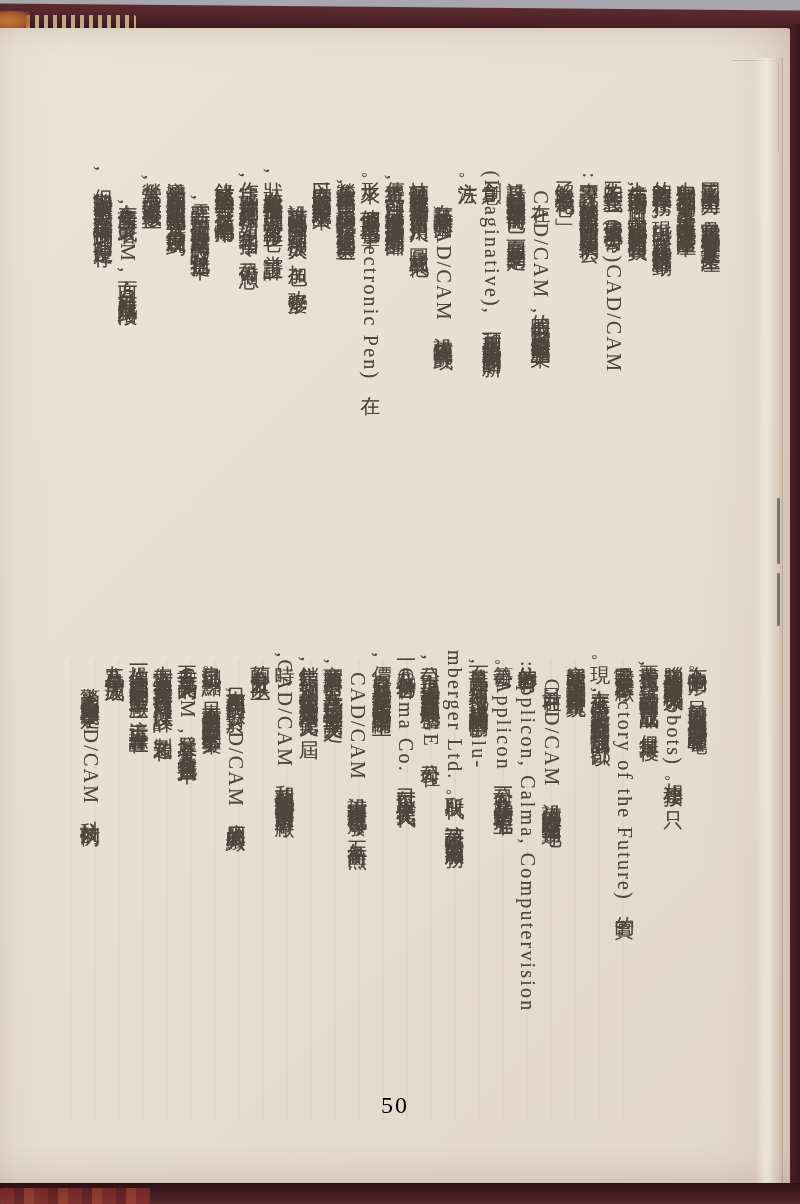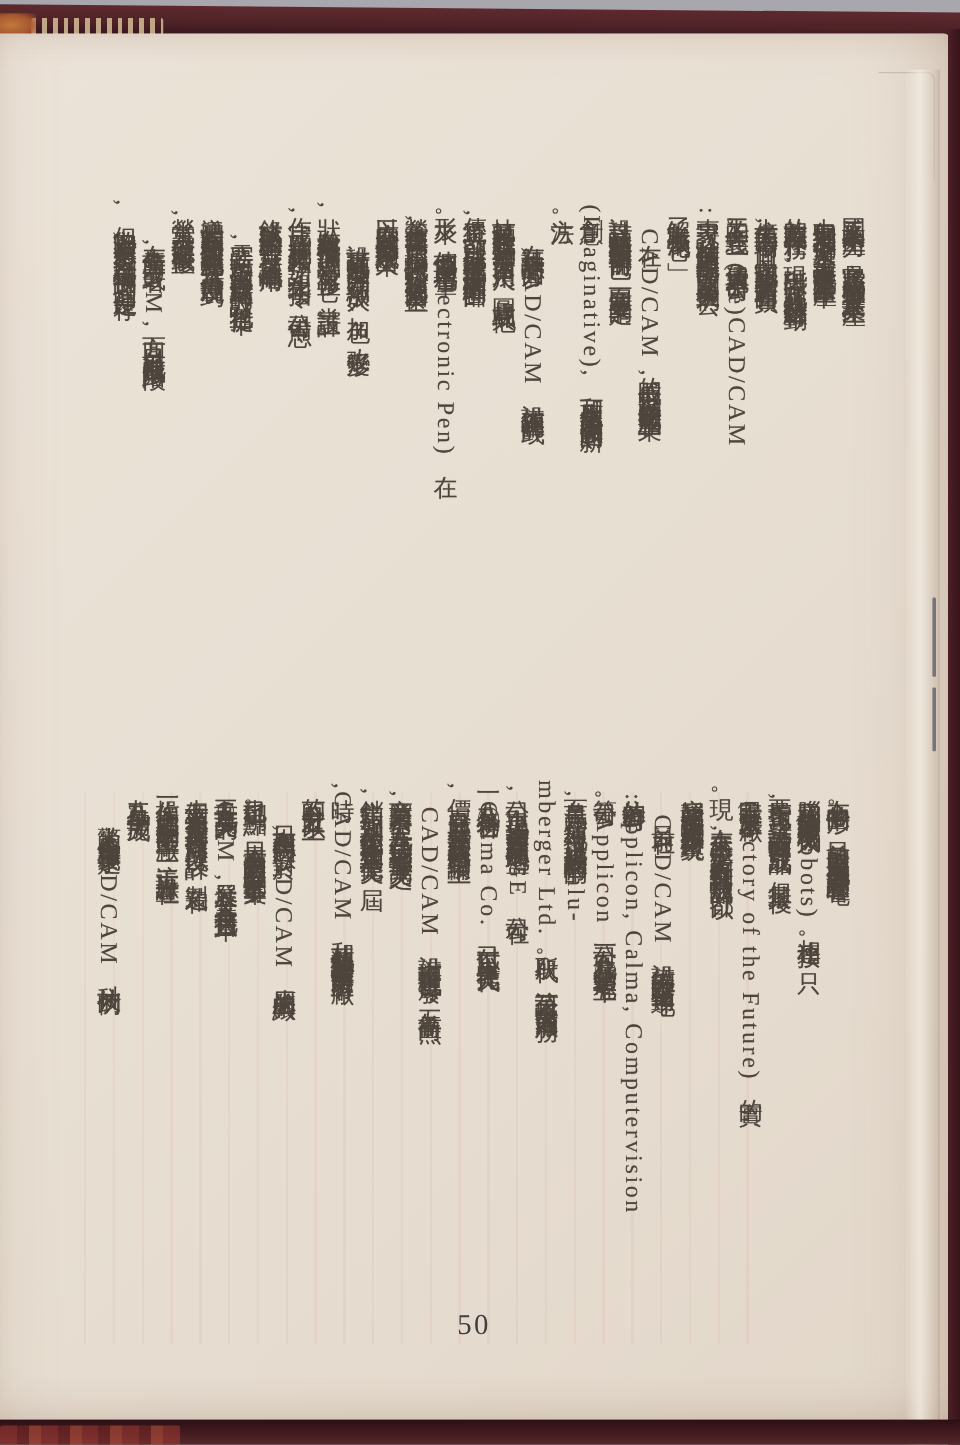--- a/index.html
+++ b/index.html
@@ -80,21 +80,21 @@
     letter-spacing:2.2px;
     color:#4e463d;
     text-shadow:0 0 .6px rgba(78,70,61,.45);
   }
   .vtext .col{line-height:24.3px;}
   .block-top{top:166px;right:77px;}
   .block-bottom{top:650px;right:90px;}
   
   .pagenum{
     position:absolute;left:381px;top:1092px;
-    font-size:24px;color:#404040;letter-spacing:2px;
+    font-size:24px;color:#000000;letter-spacing:2px;
   }
 </style>
 </head>
 <body>
 
 <div class="scene">
   <div class="desk"></div>
 
   <div class="cover-top"></div>
   <div class="fray-tan"></div>

